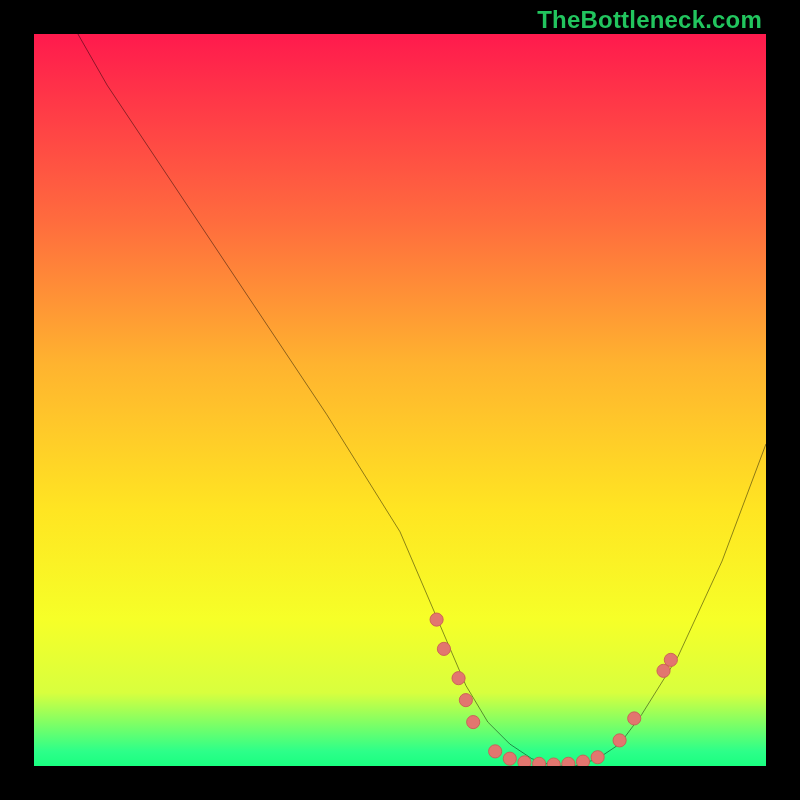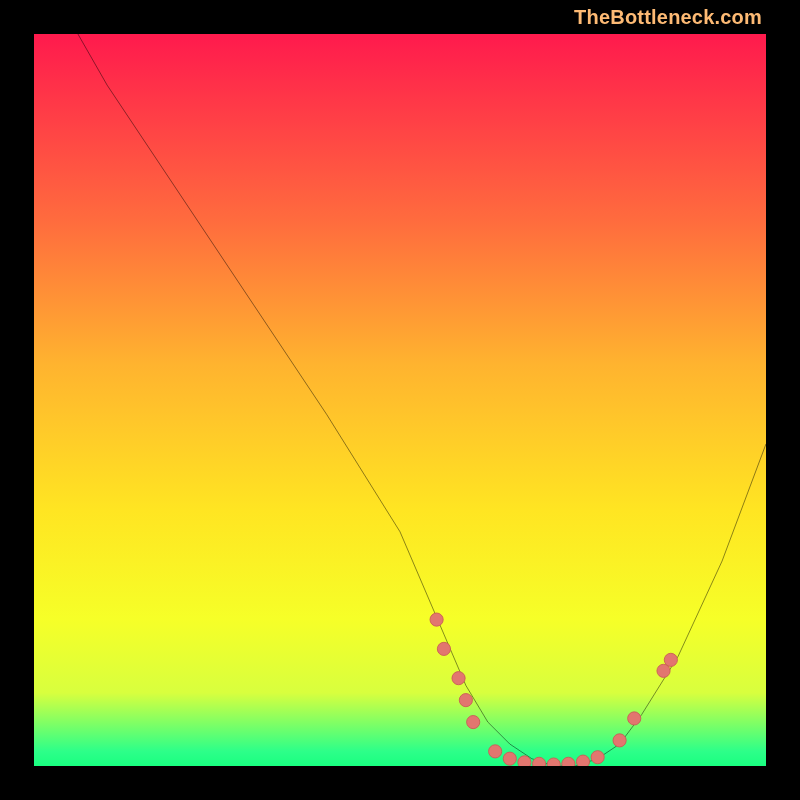--- a/index.html
+++ b/index.html
@@ -35,22 +35,22 @@
       #19ff80 100%);
   }
   .svg-layer {
     position: absolute;
     inset: 0;
   }
   .watermark {
     position: absolute;
     top: 6px;
     right: 38px;
-    color: #fdba74;
-    font-size: 20px;
+    color: #22c55e;
+    font-size: 24px;
     font-weight: 600;
     letter-spacing: 0.2px;
     user-select: none;
   }
 </style>
 </head>
 <body>
 
 <div class="watermark">TheBottleneck.com</div>
 

